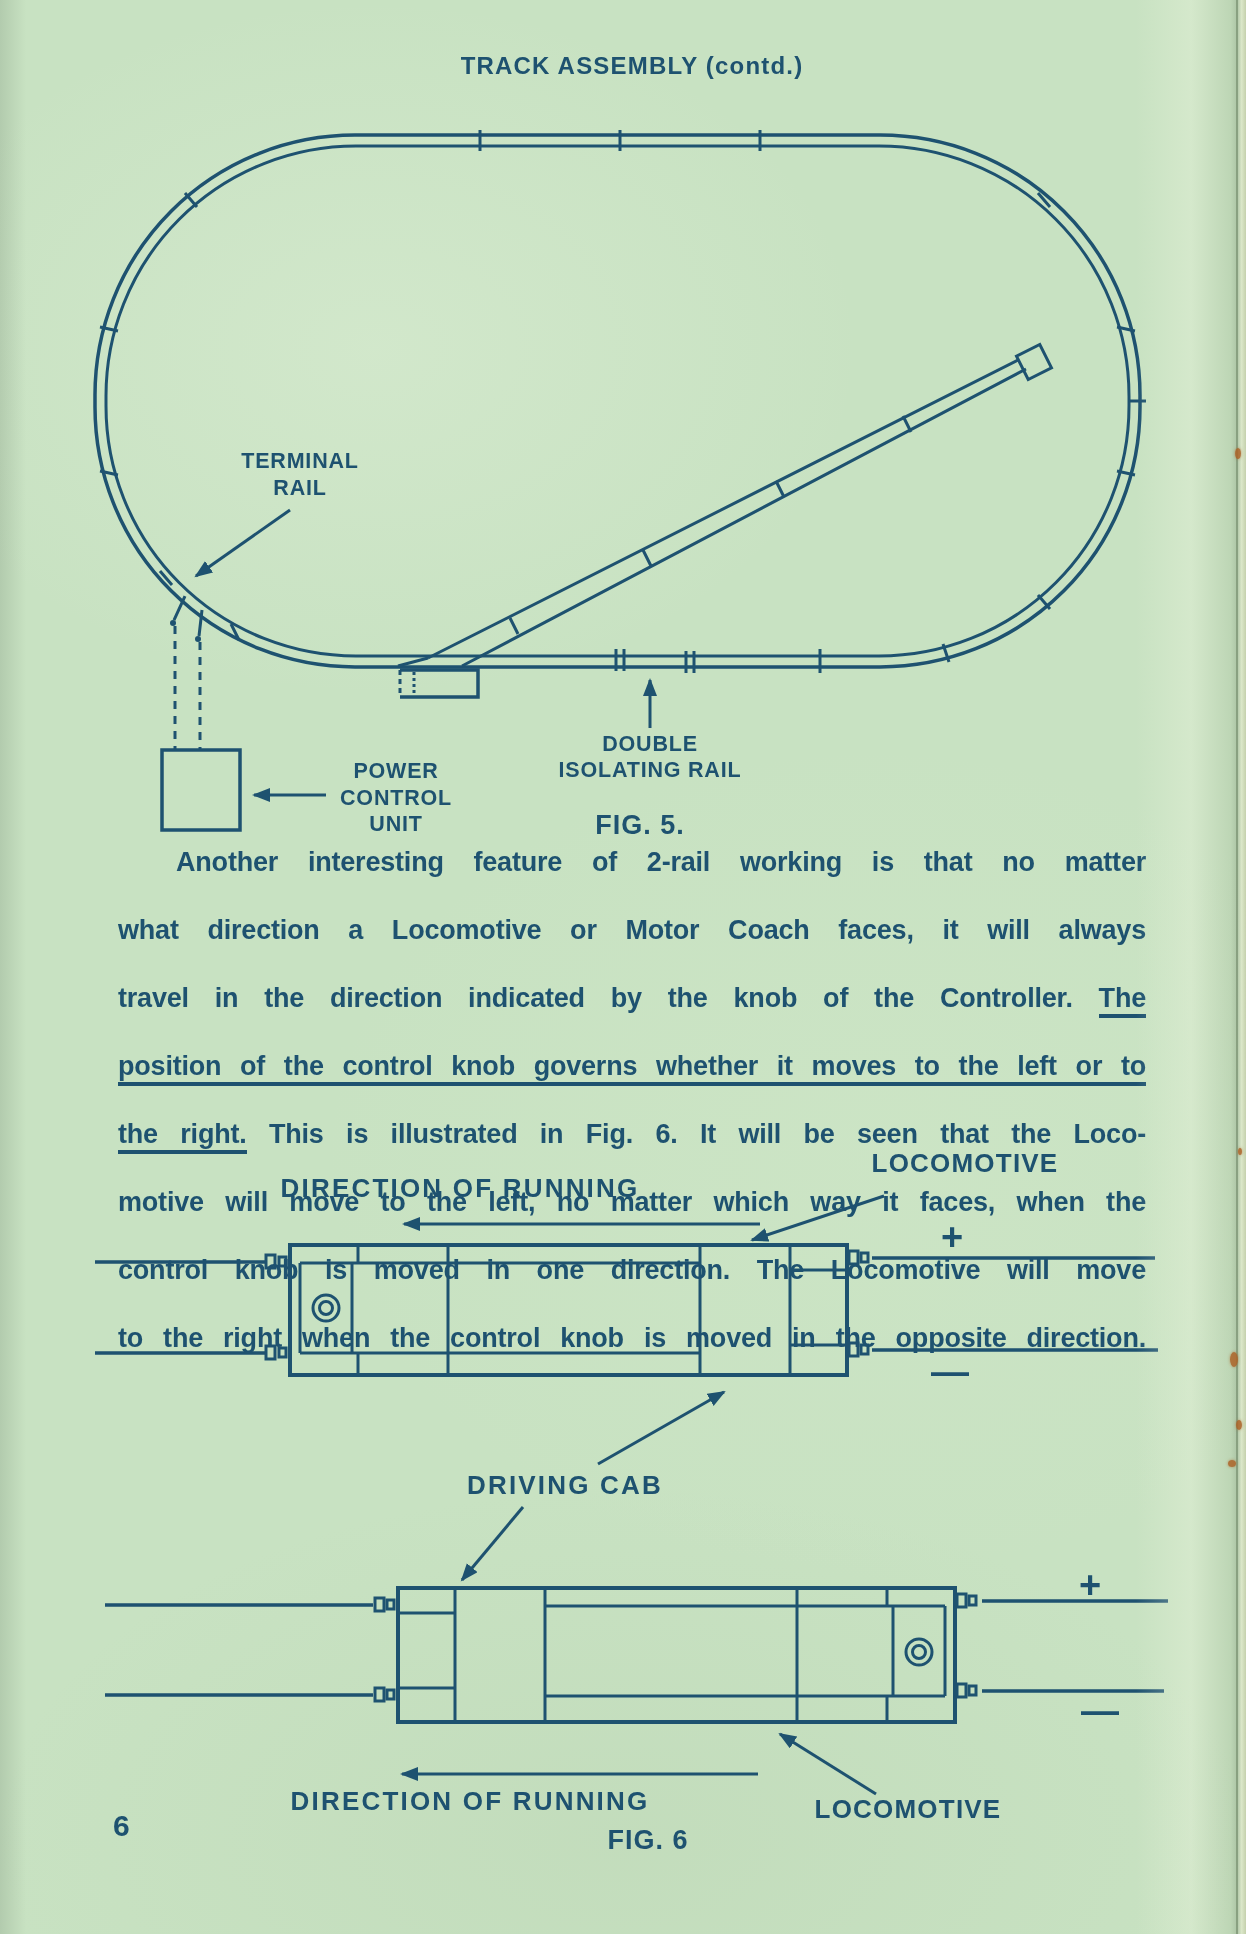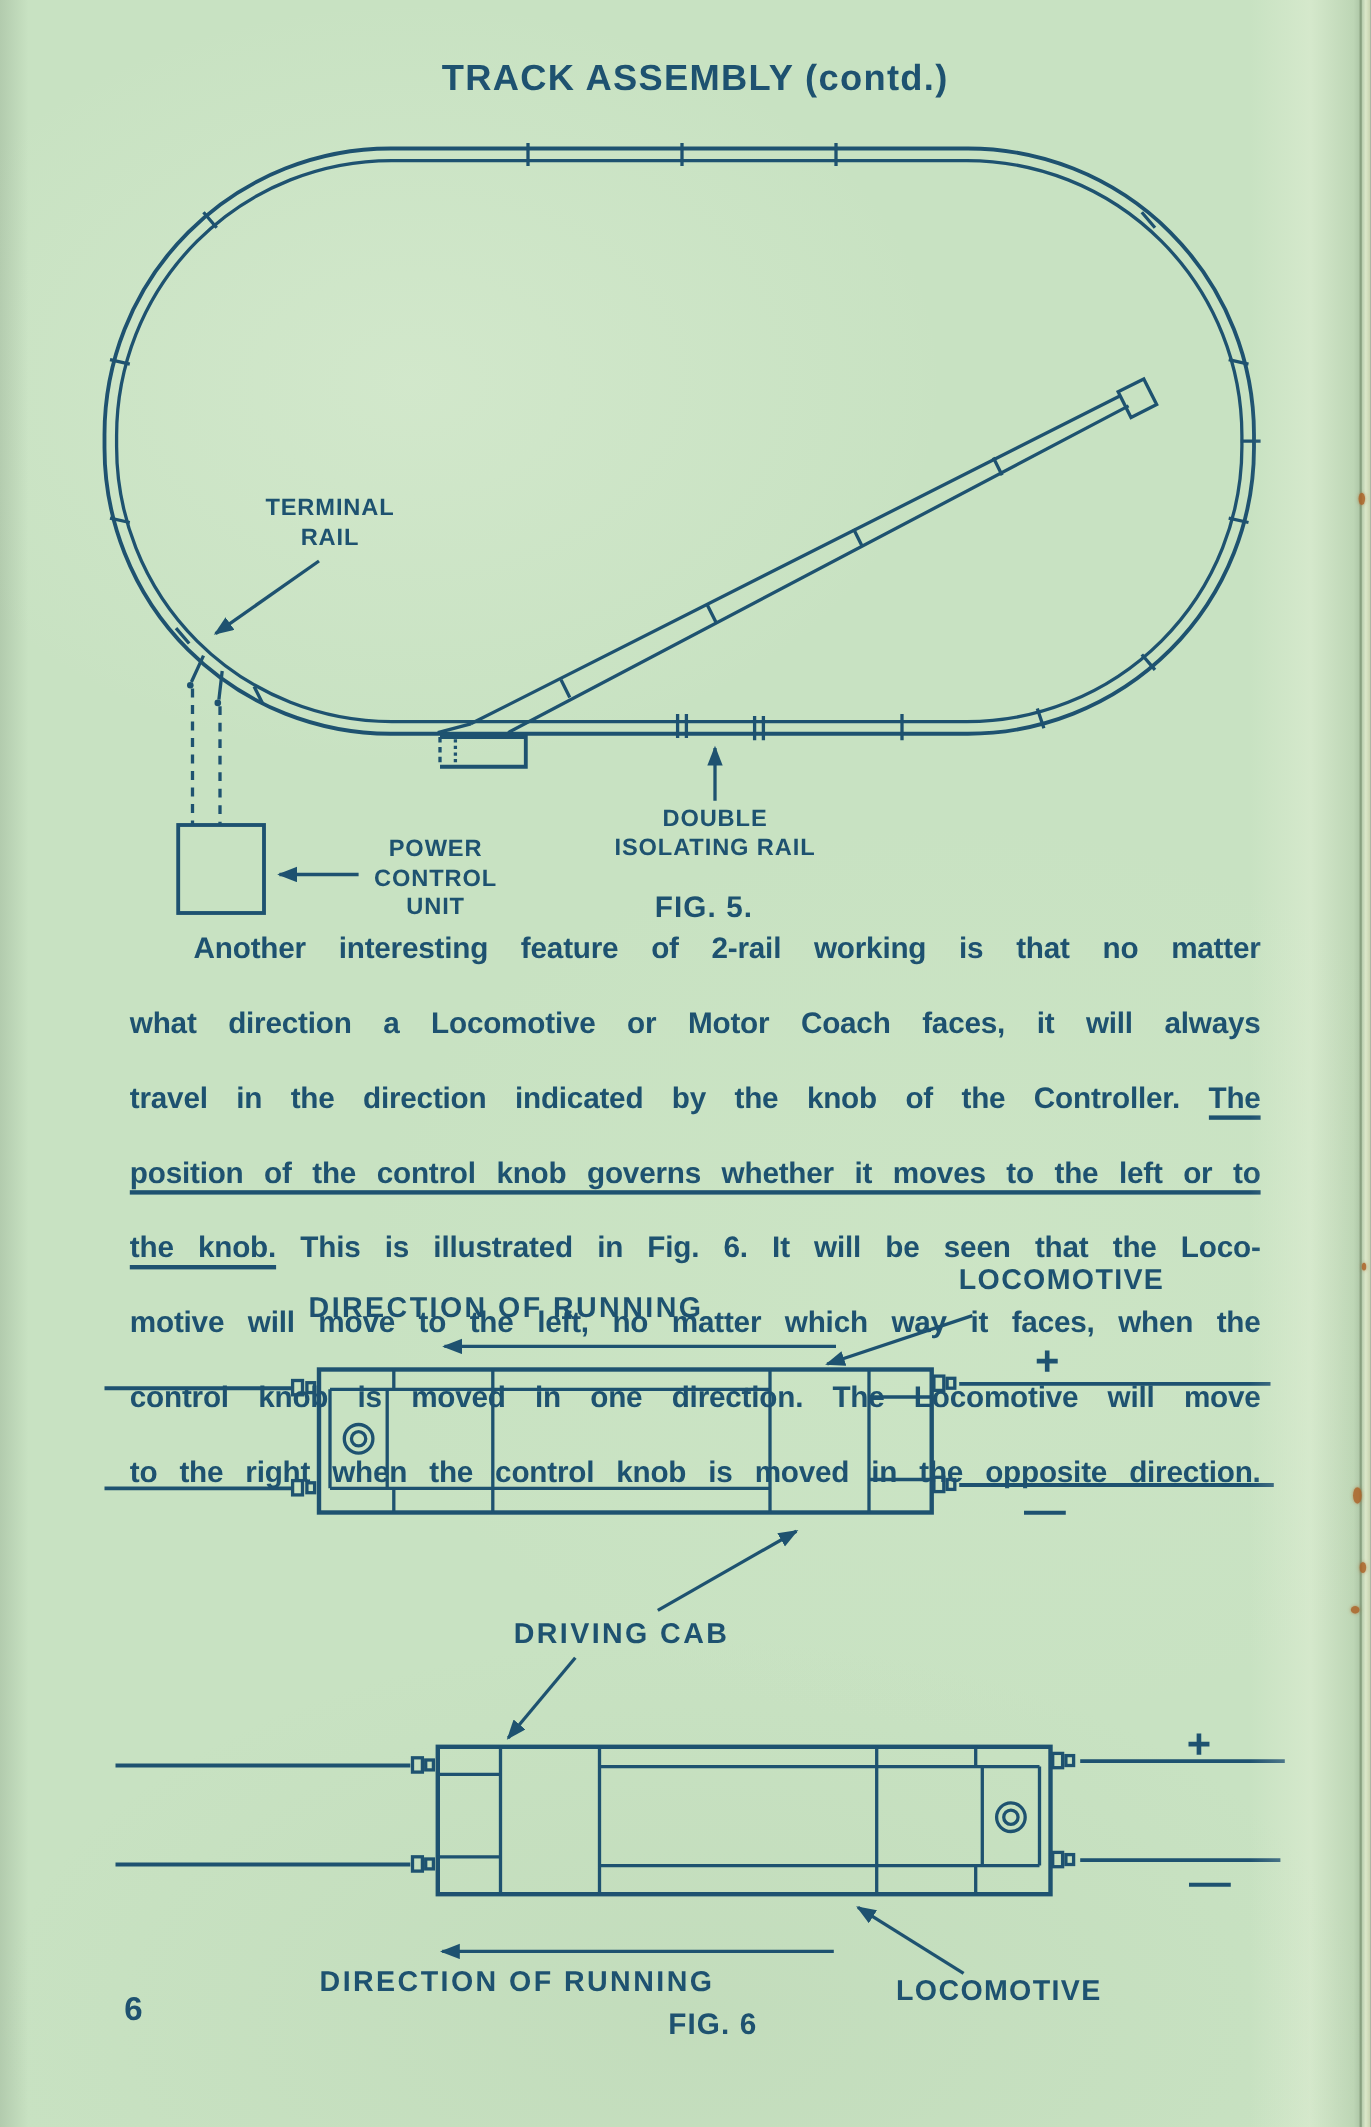--- a/index.html
+++ b/index.html
@@ -37,21 +37,21 @@
   }
   .left-shade{
     position:absolute;left:0;top:0;width:26px;height:100%;
     background:linear-gradient(to right, rgba(92,112,92,.20), rgba(92,112,92,0));
   }
   .rust{position:absolute;background:rgba(172,98,38,.85);border-radius:50%;
         box-shadow:0 0 3px rgba(172,98,38,.6);}
   .title{
     position:absolute;left:120px;top:52px;width:1024px;
     text-align:center;
-    font-size:33px;font-weight:bold;letter-spacing:1.2px;
+    font-size:24px;font-weight:bold;letter-spacing:1.2px;
   }
   .para{
     position:absolute;left:118px;top:845px;width:1028px;
     font-size:27px;font-weight:bold;letter-spacing:-0.2px;
     line-height:34px;
   }
   .jline{ text-align:justify; }
   .jline::after{ content:""; display:inline-block; width:100%; }
   .jline.indent > .pre-pad{ display:inline-block; width:58px; }
   .u{ border-bottom:4px solid var(--ink); padding-bottom:1px; }
@@ -144,21 +144,21 @@
     </g>
 
     <text class="cap" x="640" y="834">FIG. 5.</text>
   </svg>
 
   <div class="para">
     <div class="jline indent"><span class="pre-pad"></span><span>Another interesting feature of 2-rail working is that no matter</span><span class="u"></span><span></span></div>
     <div class="jline"><span>what direction a Locomotive or Motor Coach faces, it will always</span><span class="u"></span><span></span></div>
     <div class="jline"><span>travel in the direction indicated by the knob of the Controller. </span><span class="u">The</span><span></span></div>
     <div class="jline"><span></span><span class="u">position of the control knob governs whether it moves to the left or to</span><span></span></div>
-    <div class="jline"><span></span><span class="u">the knob.</span><span> This is illustrated in Fig. 6.  It will be seen that the Loco-</span></div>
+    <div class="jline"><span></span><span class="u">the right.</span><span> This is illustrated in Fig. 6.  It will be seen that the Loco-</span></div>
     <div class="jline"><span>motive will move to the left, no matter which way it faces, when the</span><span class="u"></span><span></span></div>
     <div class="jline"><span>control knob is moved in one direction.  The Locomotive will move</span><span class="u"></span><span></span></div>
     <div class="jline"><span>to the right when the control knob is moved in the opposite direction.</span><span class="u"></span><span></span></div>
   </div>
 
   <svg class="fig6" width="1246" height="794" viewBox="0 1140 1246 794">
 
     <g>
       <text class="t26" x="460" y="1197">DIRECTION OF RUNNING</text>
       <line class="ink" x1="760" y1="1224" x2="404" y2="1224" marker-end="url(#ah)"></line>

